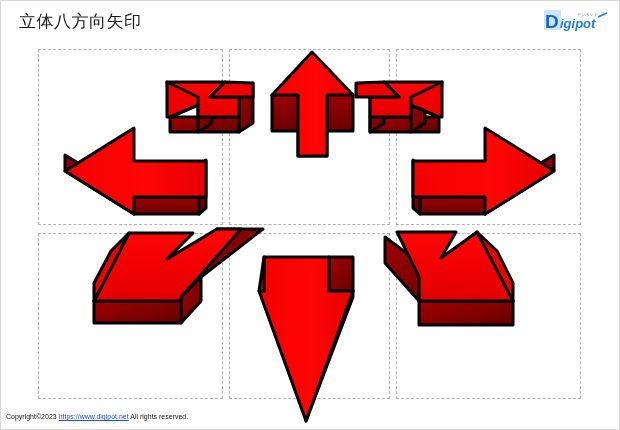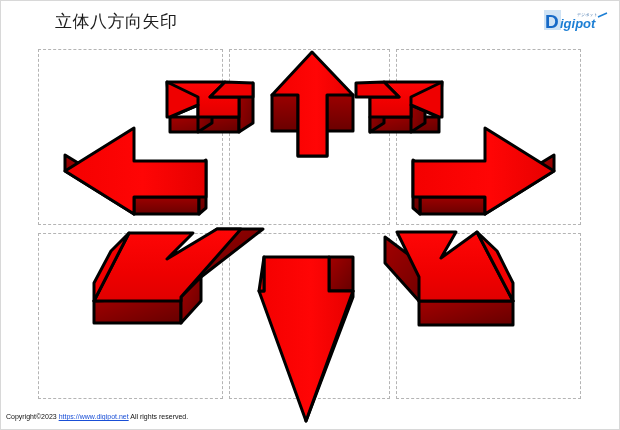--- a/index.html
+++ b/index.html
@@ -35,21 +35,20 @@
   #page-title {
     position: absolute;
     left: 18px;
     top: 9px;
     font-size: 17px;
     line-height: 22px;
     color: #1c1c1c;
     letter-spacing: 0.5px;
     white-space: nowrap;
     font-family: "DejaVu Sans", sans-serif;
-    margin-left: 36px;
   }
   #brand-logo {
     position: absolute;
     right: 12px;
     top: 6px;
     width: 66px;
     height: 28px;
   }
   #brand-logo svg { display: block; }
 

